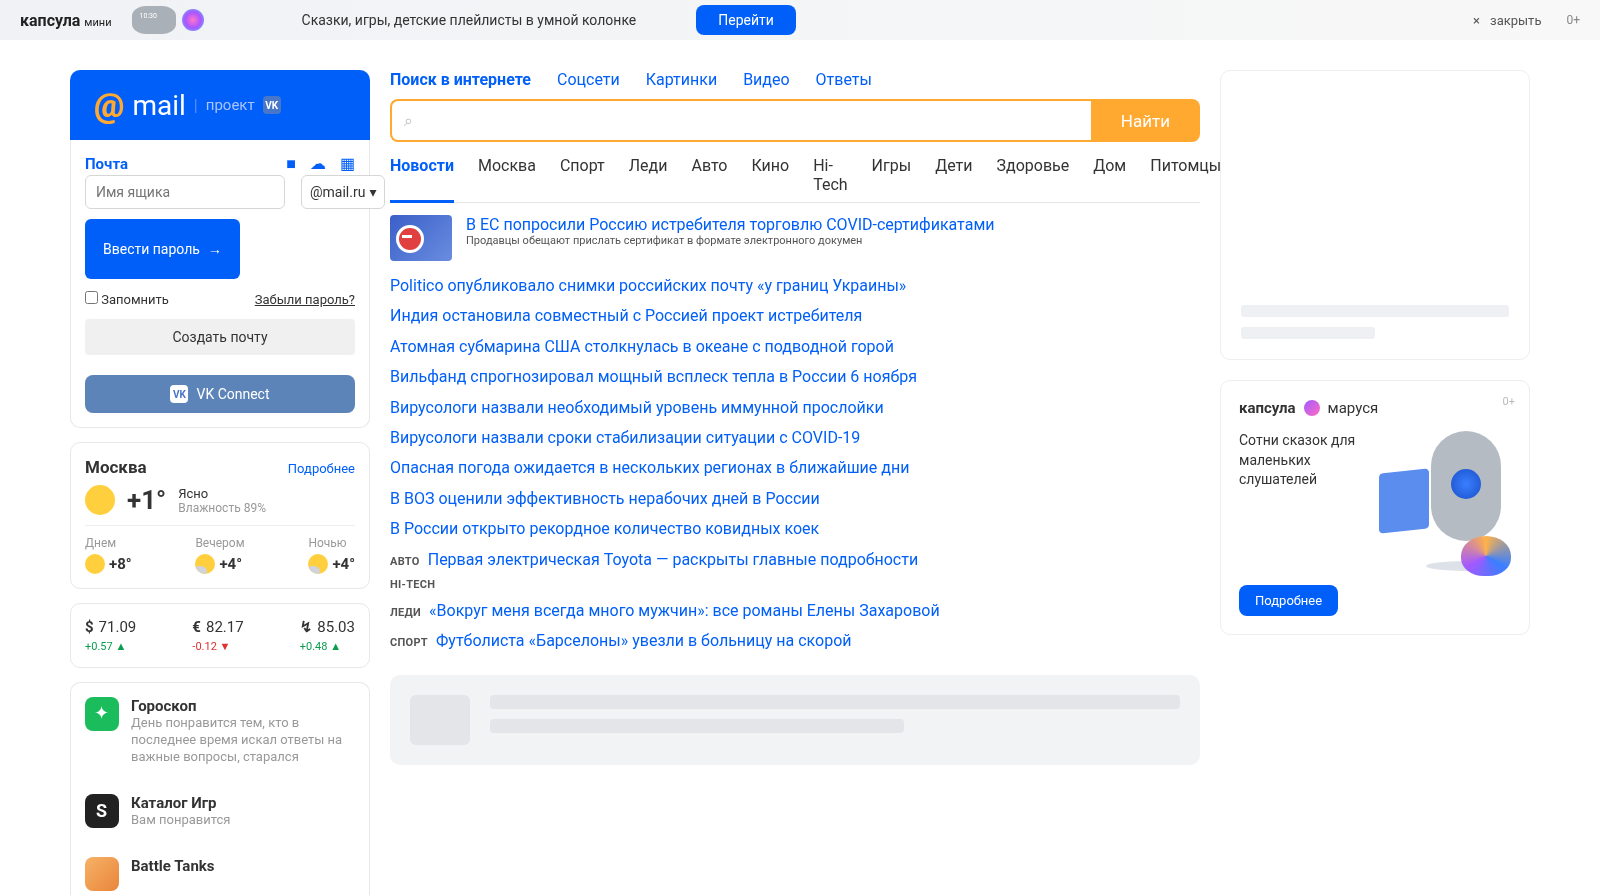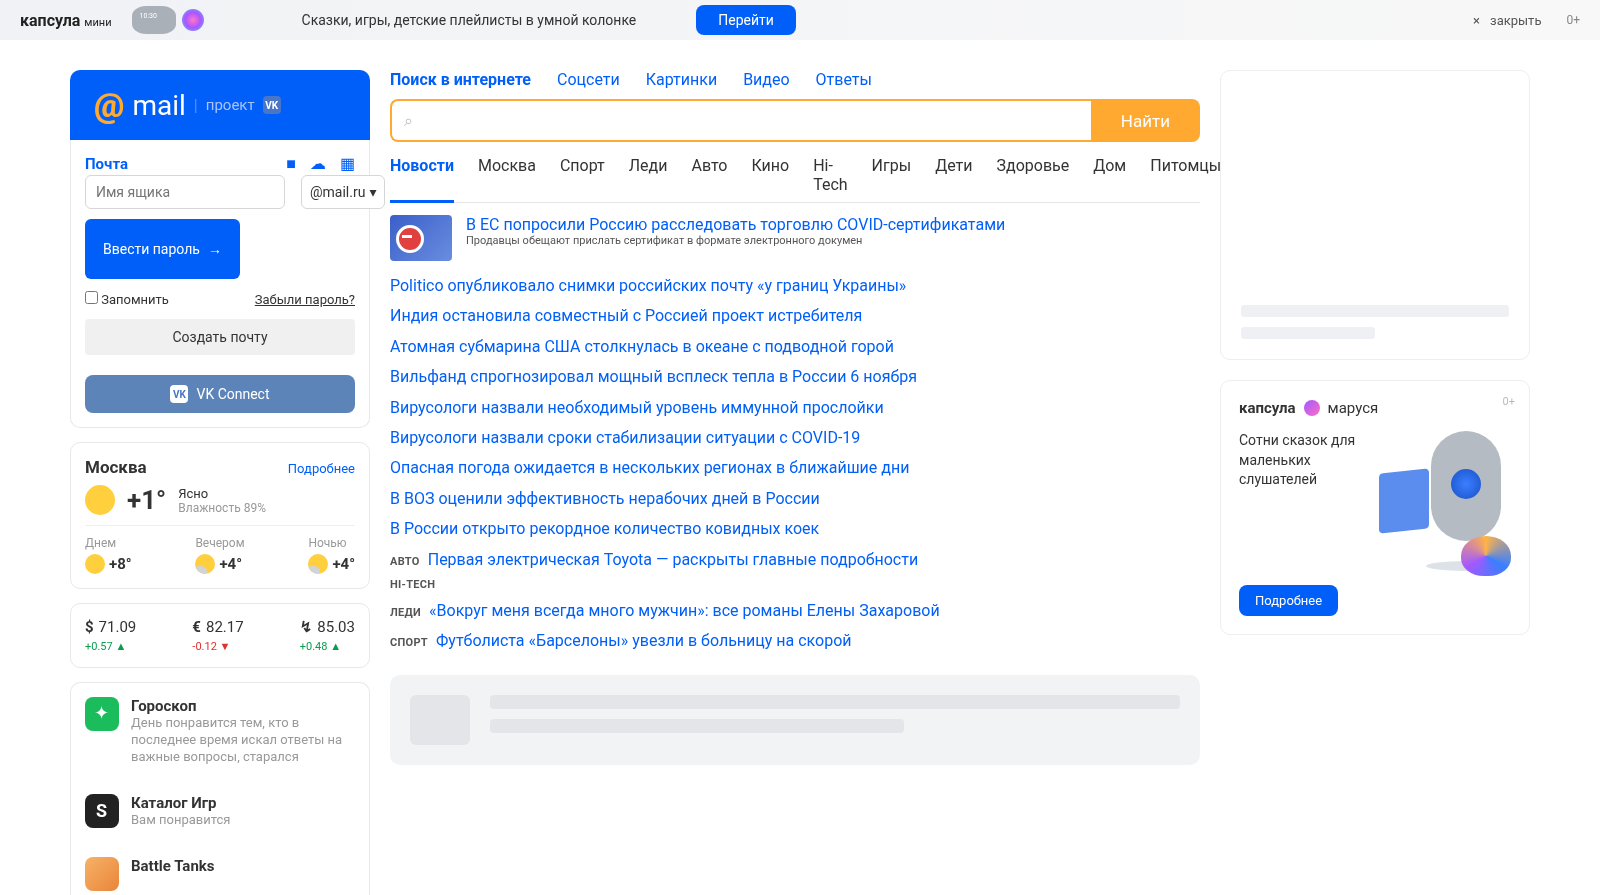--- a/index.html
+++ b/index.html
@@ -309,21 +309,21 @@
       <a>Игры</a>
       <a>Дети</a>
       <a>Здоровье</a>
       <a>Дом</a>
       <a>Питомцы</a>
     </div>
 
     <div class="hero-news">
       <div class="hero-img"></div>
       <div style="min-width:0;flex:1">
-        <div class="hero-title">В ЕС попросили Россию расследовать торговлю COVID-сертификатами</div>
+        <div class="hero-title">В ЕС попросили Россию истребителя торговлю COVID-сертификатами</div>
         <div class="hero-sub">Продавцы обещают прислать сертификат в формате электронного докумен</div>
       </div>
     </div>
 
     <div class="news-list">
       <a>Politico опубликовало снимки российских почту «у границ Украины»</a>
       <a>Индия остановила совместный с Россией проект истребителя</a>
       <a>Атомная субмарина США столкнулась в океане с подводной горой</a>
       <a>Вильфанд спрогнозировал мощный всплеск тепла в России 6 ноября</a>
       <a>Вирусологи назвали необходимый уровень иммунной прослойки</a>

